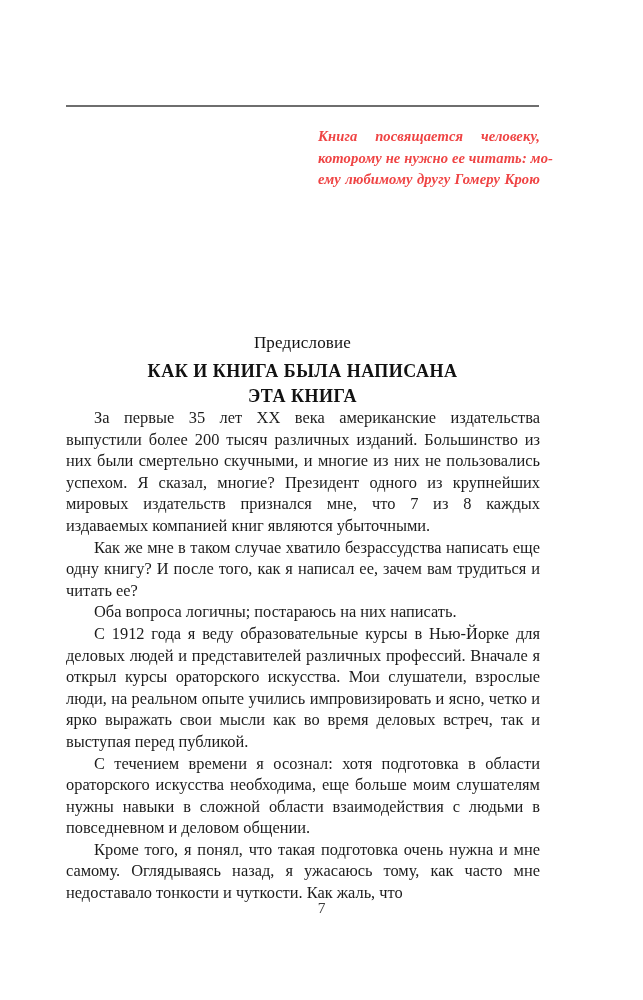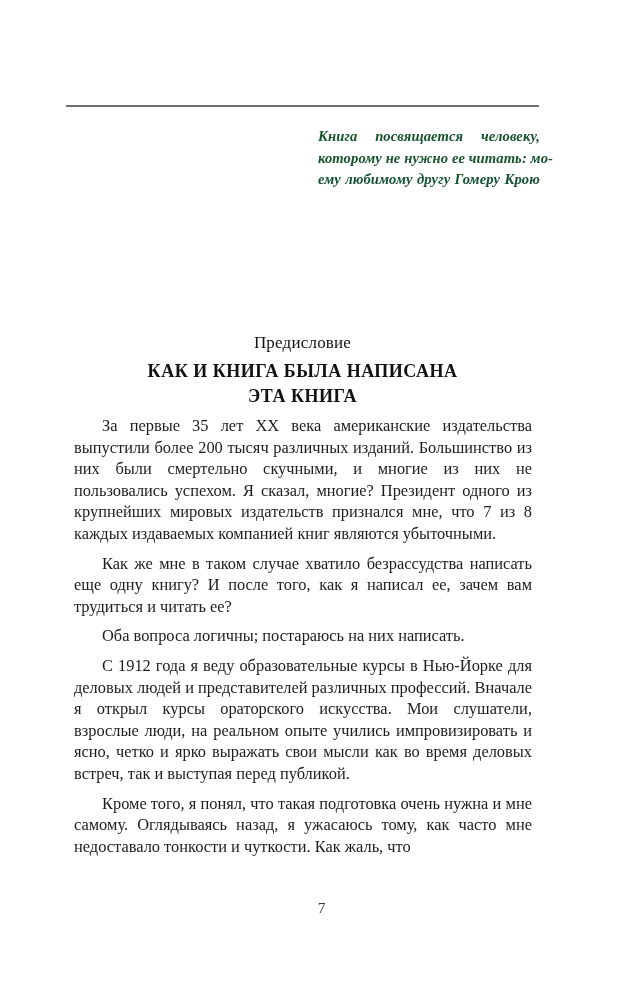--- a/index.html
+++ b/index.html
@@ -34,21 +34,21 @@
     left: 318px;
     top: 126px;
     width: 222px;
     font-family: "Liberation Serif", "DejaVu Serif", serif;
     font-style: italic;
     font-weight: 700;
     font-size: 14.6px;
     line-height: 21.5px;
     text-align: justify;
     text-align-last: justify;
-    color: #14532d;
+    color: #ef4444;
     letter-spacing: 0.1px;
   }
   .dedication .ded-line {
     display: block;
     text-align: justify;
     text-align-last: justify;
     white-space: nowrap;
   }
   .dedication .ded-line.last {
     text-align-last: justify;
@@ -86,21 +86,21 @@
     position: absolute;
     left: 66px;
     top: 407px;
     width: 474px;
     font-size: 16.4px;
     line-height: 21.6px;
     text-align: justify;
     color: #1c1c1c;
   }
   .body-text p {
-    margin: 8px;
+    margin: 0;
     text-indent: 28px;
     text-align: justify;
     hyphens: manual;
   }
 
   
   .folio {
     position: absolute;
     left: 0;
     top: 898px;
@@ -130,18 +130,19 @@
       <span>КАК И КНИГА БЫЛА НАПИСАНА</span>
       <span>ЭТА КНИГА</span>
     </div>
   </div>
 
   <div class="body-text">
     <p>За первые 35 лет XX века американские издательства выпустили более 200 тысяч различных изданий. Большинство из них были смертельно скучными, и многие из них не пользовались успехом. Я сказал, многие? Президент одного из крупнейших мировых издательств признался мне, что 7 из 8 каждых издаваемых компанией книг являются убыточными.</p>
     <p>Как же мне в таком случае хватило безрассудства написать еще одну книгу? И после того, как я написал ее, зачем вам трудиться и читать ее?</p>
     <p>Оба вопроса логичны; постараюсь на них написать.</p>
     <p>С 1912 года я веду образовательные курсы в Нью-Йорке для деловых людей и представителей различных профессий. Вначале я открыл курсы ораторского искусства. Мои слушатели, взрослые люди, на реальном опыте учились импровизировать и ясно, четко и ярко выражать свои мысли как во время деловых встреч, так и выступая перед публикой.</p>
+    <p>С течением времени я осознал: хотя подготовка в области ораторского искусства необходима, еще больше моим слушателям нужны навыки в сложной области взаимодействия с людьми в повседневном и деловом общении.</p>
     <p>Кроме того, я понял, что такая подготовка очень нужна и мне самому. Оглядываясь назад, я ужасаюсь тому, как часто мне недоставало тонкости и чуткости. Как жаль, что</p>
   </div>
 
   <div class="folio">7</div>
 
 </div>
 
 </body></html>

